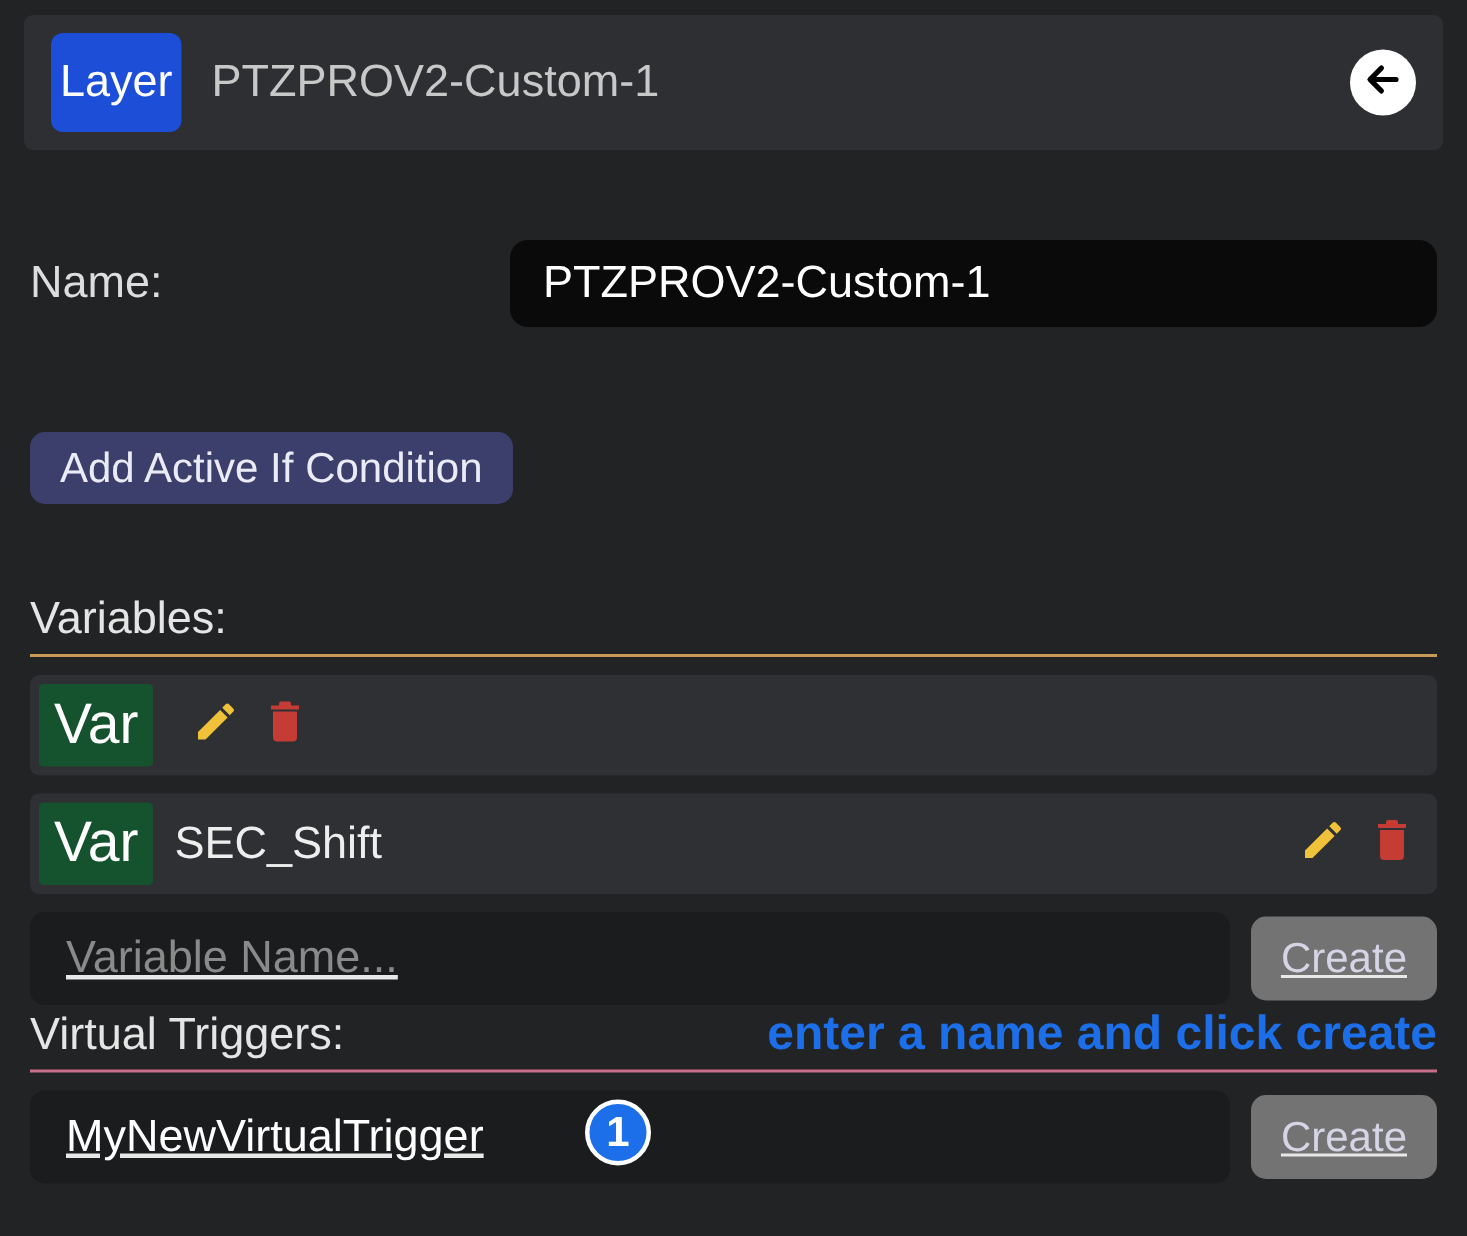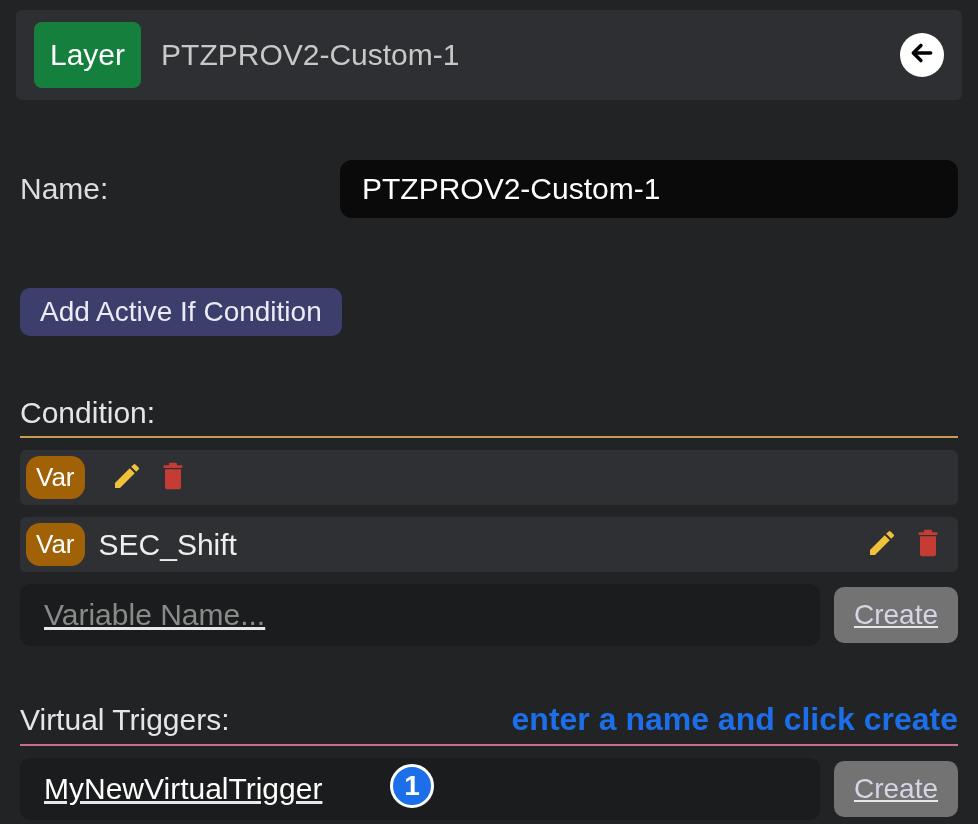--- a/index.html
+++ b/index.html
@@ -22,25 +22,25 @@
   .header-bar {
     background: #2d2f32;
     display: flex;
     align-items: center;
     padding: 12px 18px;
     margin: 10px 6px 0 6px;
     border-radius: 6px;
     position: relative;
   }
   .layer-badge {
-    background: #15803d;
-    color: #fff;
-    font-size: 30px;
-    font-weight: 500;
-    padding: 16px 16px;
+    background: #1d4ed8;
+    color: #fff;
+    font-size: 30px;
+    font-weight: 500;
+    padding: 16px 6px;
     border-radius: 8px;
     margin-right: 20px;
   }
   .header-title {
     font-size: 30px;
     color: #c8c8c8;
     font-weight: 500;
     flex: 1;
   }
   .back-circle {
@@ -115,26 +115,26 @@
   
   .var-row {
     display: flex;
     align-items: center;
     background: #2f3033;
     border-radius: 6px;
     margin: 0 10px 12px 10px;
     padding: 6px 12px 6px 6px;
   }
   .var-badge {
-    background: #a16207;
-    color: #fff;
-    font-size: 26px;
+    background: #14532d;
+    color: #fff;
+    font-size: 38px;
     font-weight: 500;
     padding: 6px 10px;
-    border-radius: 14px;
+    border-radius: 3px;
     margin-right: 14px;
   }
   .var-name {
     flex: 1;
     font-size: 30px;
     color: #eee;
   }
   .icon-btn {
     cursor: pointer;
     margin-left: 10px;
@@ -176,21 +176,20 @@
     border-radius: 10px;
     padding: 12px 20px;
     cursor: pointer;
   }
   
   .vt-heading-row {
     display: flex;
     align-items: baseline;
     justify-content: space-between;
     padding: 0 10px 6px 10px;
-    margin-top: 55px;
   }
   .vt-heading {
     font-size: 30px;
     font-weight: 500;
     color: #e5e5e5;
   }
   .annotation-text {
     color: #1c6fe8;
     font-size: 32px;
     font-weight: 700;
@@ -243,21 +242,21 @@
 
   <div class="name-row">
     <div class="name-label">Name:</div>
     <input class="name-input" value="PTZPROV2-Custom-1" style="">
   </div>
 
   <div class="add-condition-row">
     <button class="btn-purple">Add Active If Condition</button>
   </div>
 
-  <div class="section-heading">Condition:</div>
+  <div class="section-heading">Variables:</div>
   <div class="divider-orange"></div>
 
   <div class="var-row">
     <div class="var-badge">Var</div>
     <div class="icon-btn pencil-icon">
       <span>
         <svg viewBox="0 0 24 24" fill="#f0c23a">
             <path d="M3 17.25V21h3.75L17.81 9.94l-3.75-3.75L3 17.25zM20.71 7.04a1 1 0 0 0 0-1.41l-2.34-2.34a1 1 0 0 0-1.41 0l-1.83 1.83 3.75 3.75 1.83-1.83z"></path>
           </svg>
       </span>

